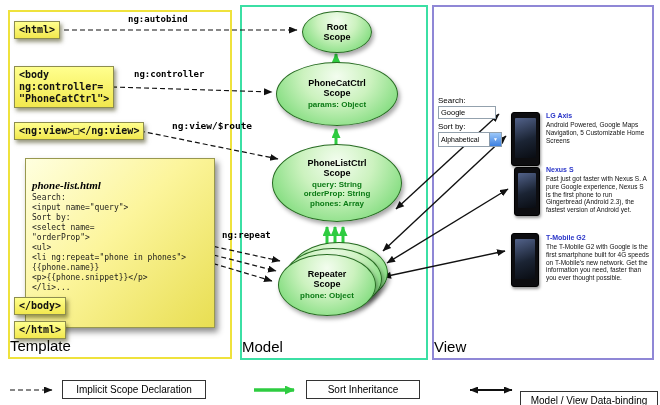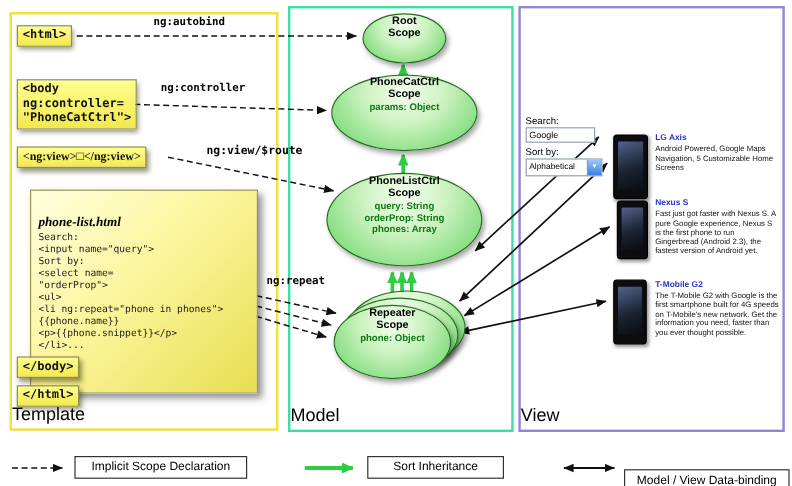--- a/index.html
+++ b/index.html
@@ -16,36 +16,36 @@
 
   
   #arrows { position:absolute; left:0; top:0; z-index:2; pointer-events:none; }
 
   
   .tag { position:absolute; z-index:3; background:linear-gradient(180deg,#ffff8e 0%,#f2e84e 100%);
          border:1px solid #8d8d4f; box-shadow:2px 3px 4px rgba(50,50,0,.5);
          font:bold 10px/12px "DejaVu Sans Mono", monospace; padding:2px 4px; white-space:pre; color:#111; }
   #tag-html       { left:14px; top:21px; }
   #tag-body       { left:14px; top:66px; }
-  #tag-ngview     { left:14px; top:122px;font-family:Liberation Serif, serif; }
+  #tag-ngview     { left:14px; top:122px; }
   #tag-body-close { left:14px; top:297px; }
   #tag-html-close { left:14px; top:321px; }
 
   
   #note { position:absolute; z-index:3; left:25px; top:158px; width:176px; height:128px;
           background:linear-gradient(135deg,#ffffdf 0%,#fcf59c 45%,#e8de52 100%);
           border:1px solid #98984f; box-shadow:3px 4px 6px rgba(0,0,0,.45); padding:20px 6px; }
   #note-title { font:bold italic 11px/13px "Liberation Serif", serif; color:#000; margin-bottom:1px; }
   #note-code  { font:8px/10px "DejaVu Sans Mono", monospace; white-space:pre; color:#1a1a1a; }
 
   
   .scope { position:absolute; z-index:3; border-radius:50%;
            background:radial-gradient(ellipse at 50% 22%, #f3fdef 0%, #ccf2bf 40%, #8ee089 75%, #5ecd61 100%);
            border:1px solid #276b22; box-shadow:2px 3px 4px rgba(0,0,0,.35);
-           display:flex; flex-direction:column; align-items:center; text-align:center; }
+           display:flex; flex-direction:column; align-items:center; justify-content:center; text-align:center; }
   .scope .t { font-weight:bold; font-size:9px; line-height:10px; white-space:pre-line; color:#000; }
   .scope .p { font-weight:bold; font-size:8px; line-height:9.5px; white-space:pre-line; color:#0b7a15; margin-top:2px; }
   #scope-root      { left:302px; top:11px;  width:68px;  height:40px; }
   #scope-phonecat  { left:276px; top:62px;  width:120px; height:62px; }
   #scope-phonelist { left:272px; top:144px; width:128px; height:76px; }
   #rep-back        { left:290px; top:242px; width:96px;  height:60px; }
   #rep-mid         { left:284px; top:248px; width:96px;  height:60px; }
   #scope-repeater  { left:278px; top:254px; width:96px;  height:60px; }
 
   

